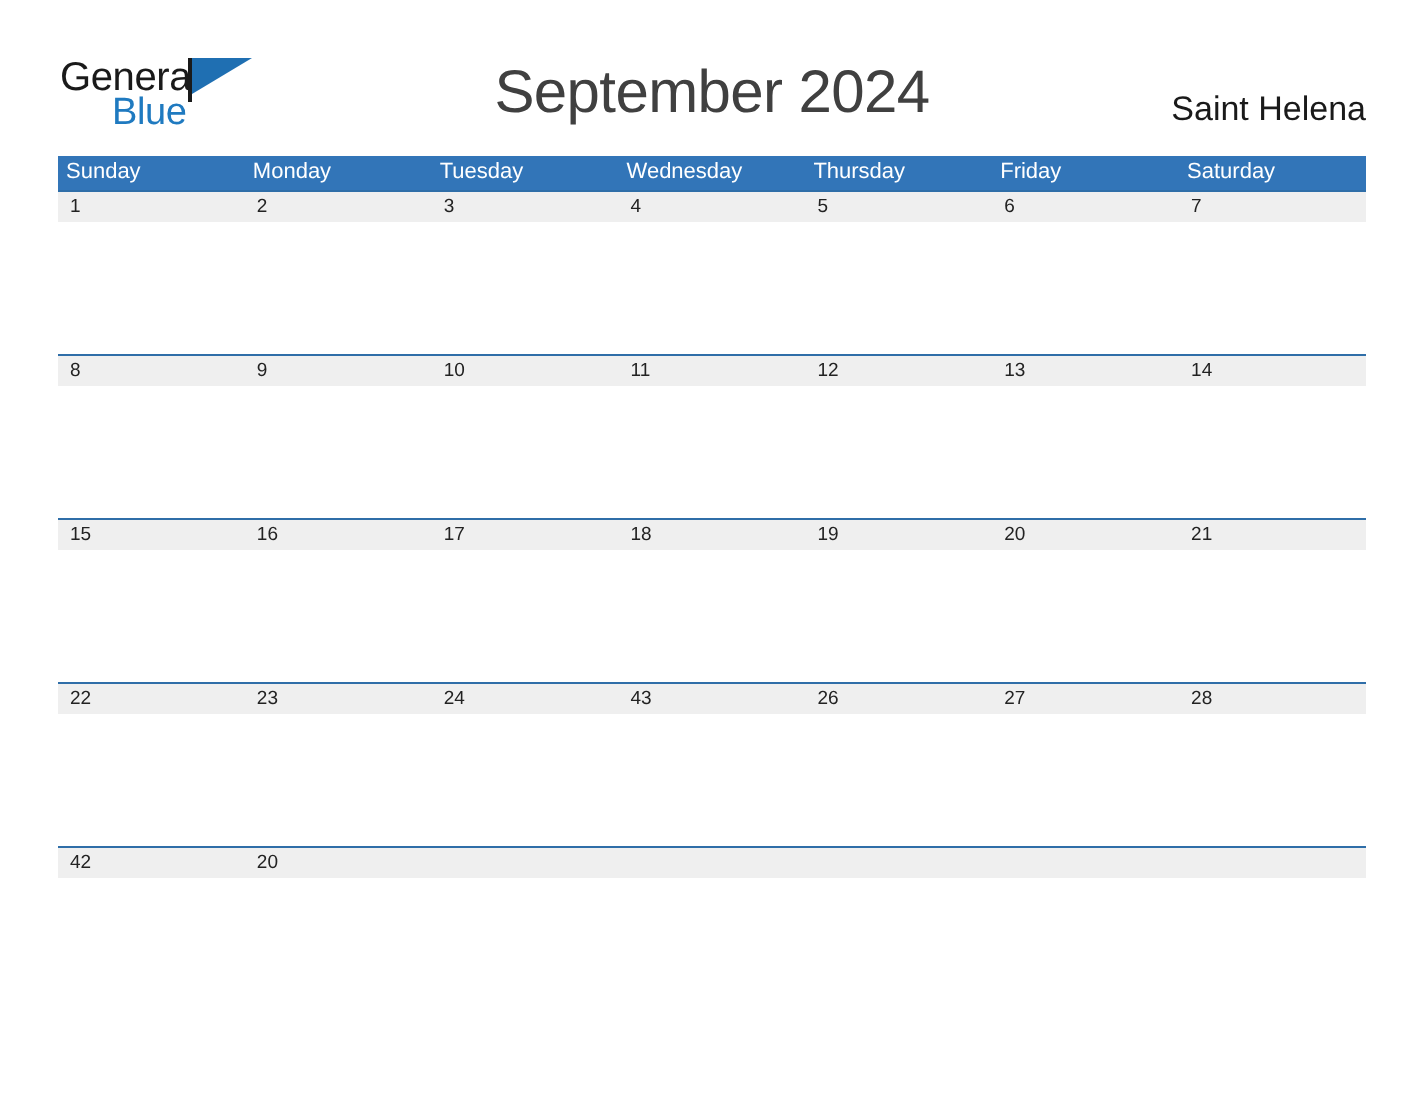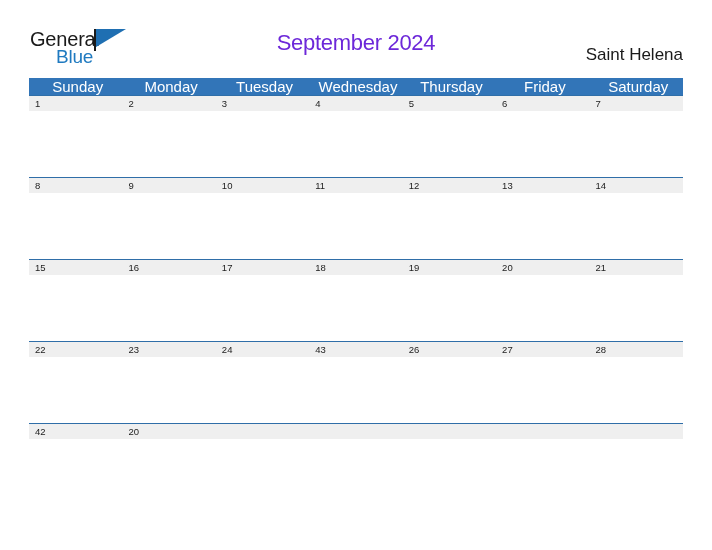--- a/index.html
+++ b/index.html
@@ -77,22 +77,22 @@
     height: 22px;
     background: #1a1a1a;
   }
 
   .title {
     position: absolute;
     left: 0;
     top: 30px;
     width: 712px;
     text-align: center;
-    font-size: 22px;
-    color: #6d28d9;
+    font-size: 30px;
+    color: #404040;
     font-family: "Liberation Sans", sans-serif;
     letter-spacing: -0.3px;
   }
 
   .location {
     position: absolute;
     right: 29px;
     top: 45px;
     font-size: 17px;
     color: #1a1a1a;
@@ -109,29 +109,28 @@
   }
 
   .weekday-row {
     display: flex;
     width: 100%;
     height: 17px;
     background: #3275b8;
   }
   .weekday-cell {
     flex: 1 1 0;
-    font-size: 15px;
+    font-size: 11px;
     color: #ffffff;
     line-height: 17px;
     padding-left: 4px;
     box-sizing: border-box;
     font-family: "Liberation Sans", sans-serif;
     white-space: nowrap;
     overflow: hidden;
-    text-align: center;
   }
 
   .week-row {
     width: 100%;
     border-top: 1px solid #2f6ea8;
     box-sizing: border-box;
   }
   .week-row:first-of-type {
     border-top: none;
   }

